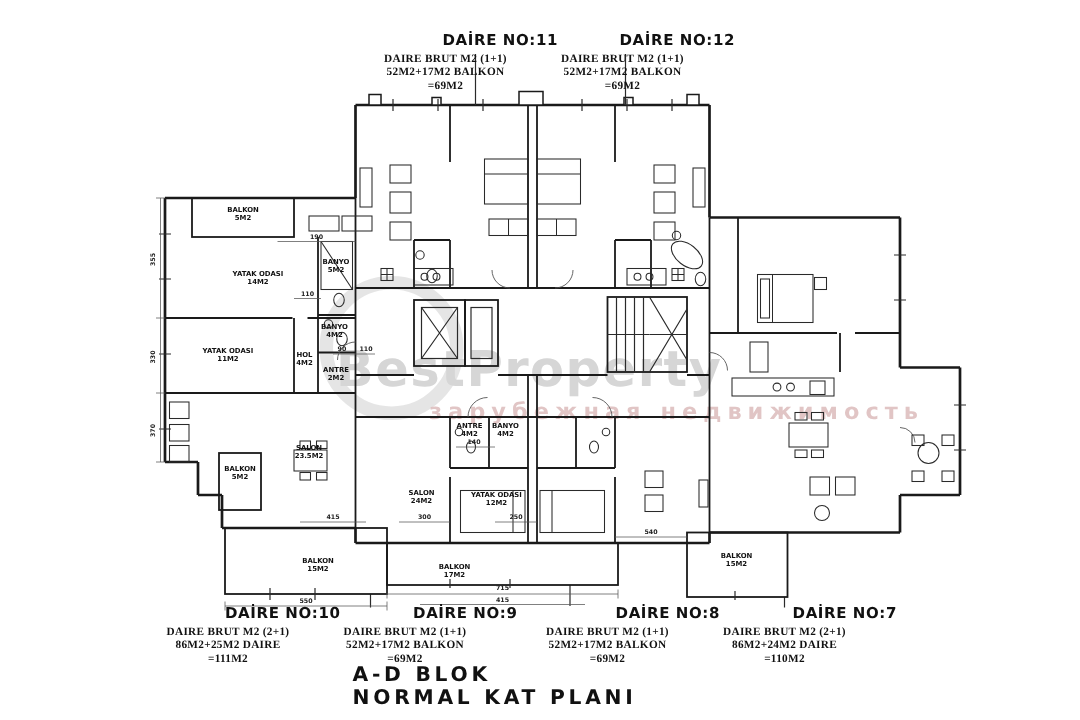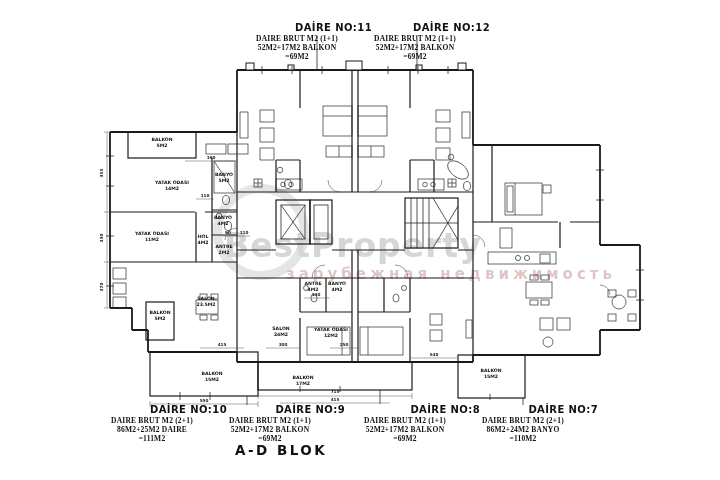--- a/index.html
+++ b/index.html
@@ -308,21 +308,22 @@
   </div>
   <div class="apt" style="left:330px;top:404px">
     <div class="apt-no">DAİRE NO:8</div>
     <div class="apt-line">DAIRE BRUT M2 (1+1)</div>
     <div class="apt-line">52M2+17M2 BALKON</div>
     <div class="apt-line">=69M2</div>
   </div>
   <div class="apt" style="left:448px;top:404px">
     <div class="apt-no">DAİRE NO:7</div>
     <div class="apt-line">DAIRE BRUT M2 (2+1)</div>
-    <div class="apt-line">86M2+24M2 BANYO</div>
+    <div class="apt-line">86M2+24M2 DAIRE</div>
     <div class="apt-line">=110M2</div>
   </div>
 
   <div class="title">
     <div class="title-1">A-D BLOK</div>
+    <div class="title-2">NORMAL KAT PLANI</div>
   </div>
 
 </div>
 
 </body></html>

